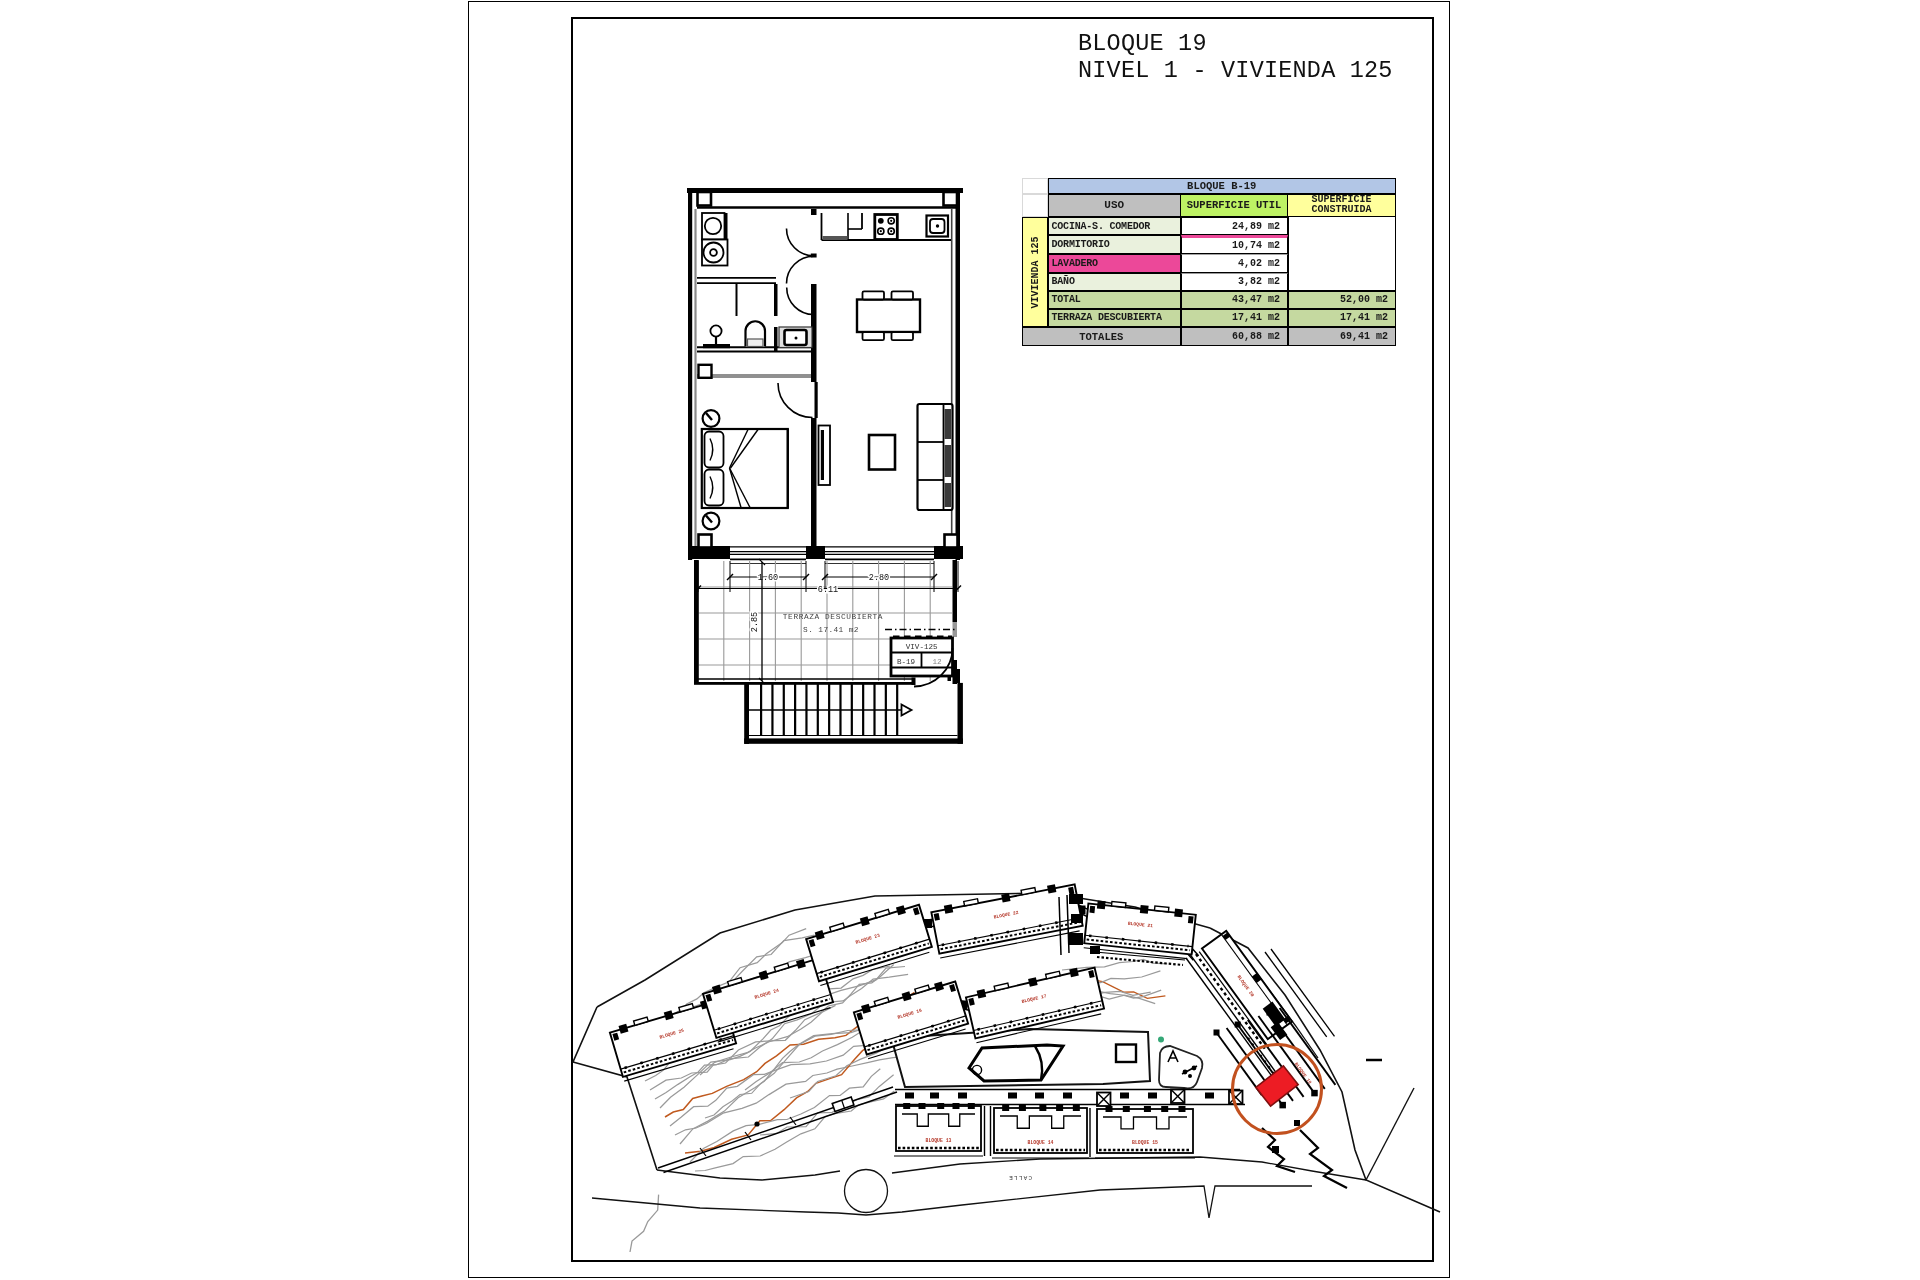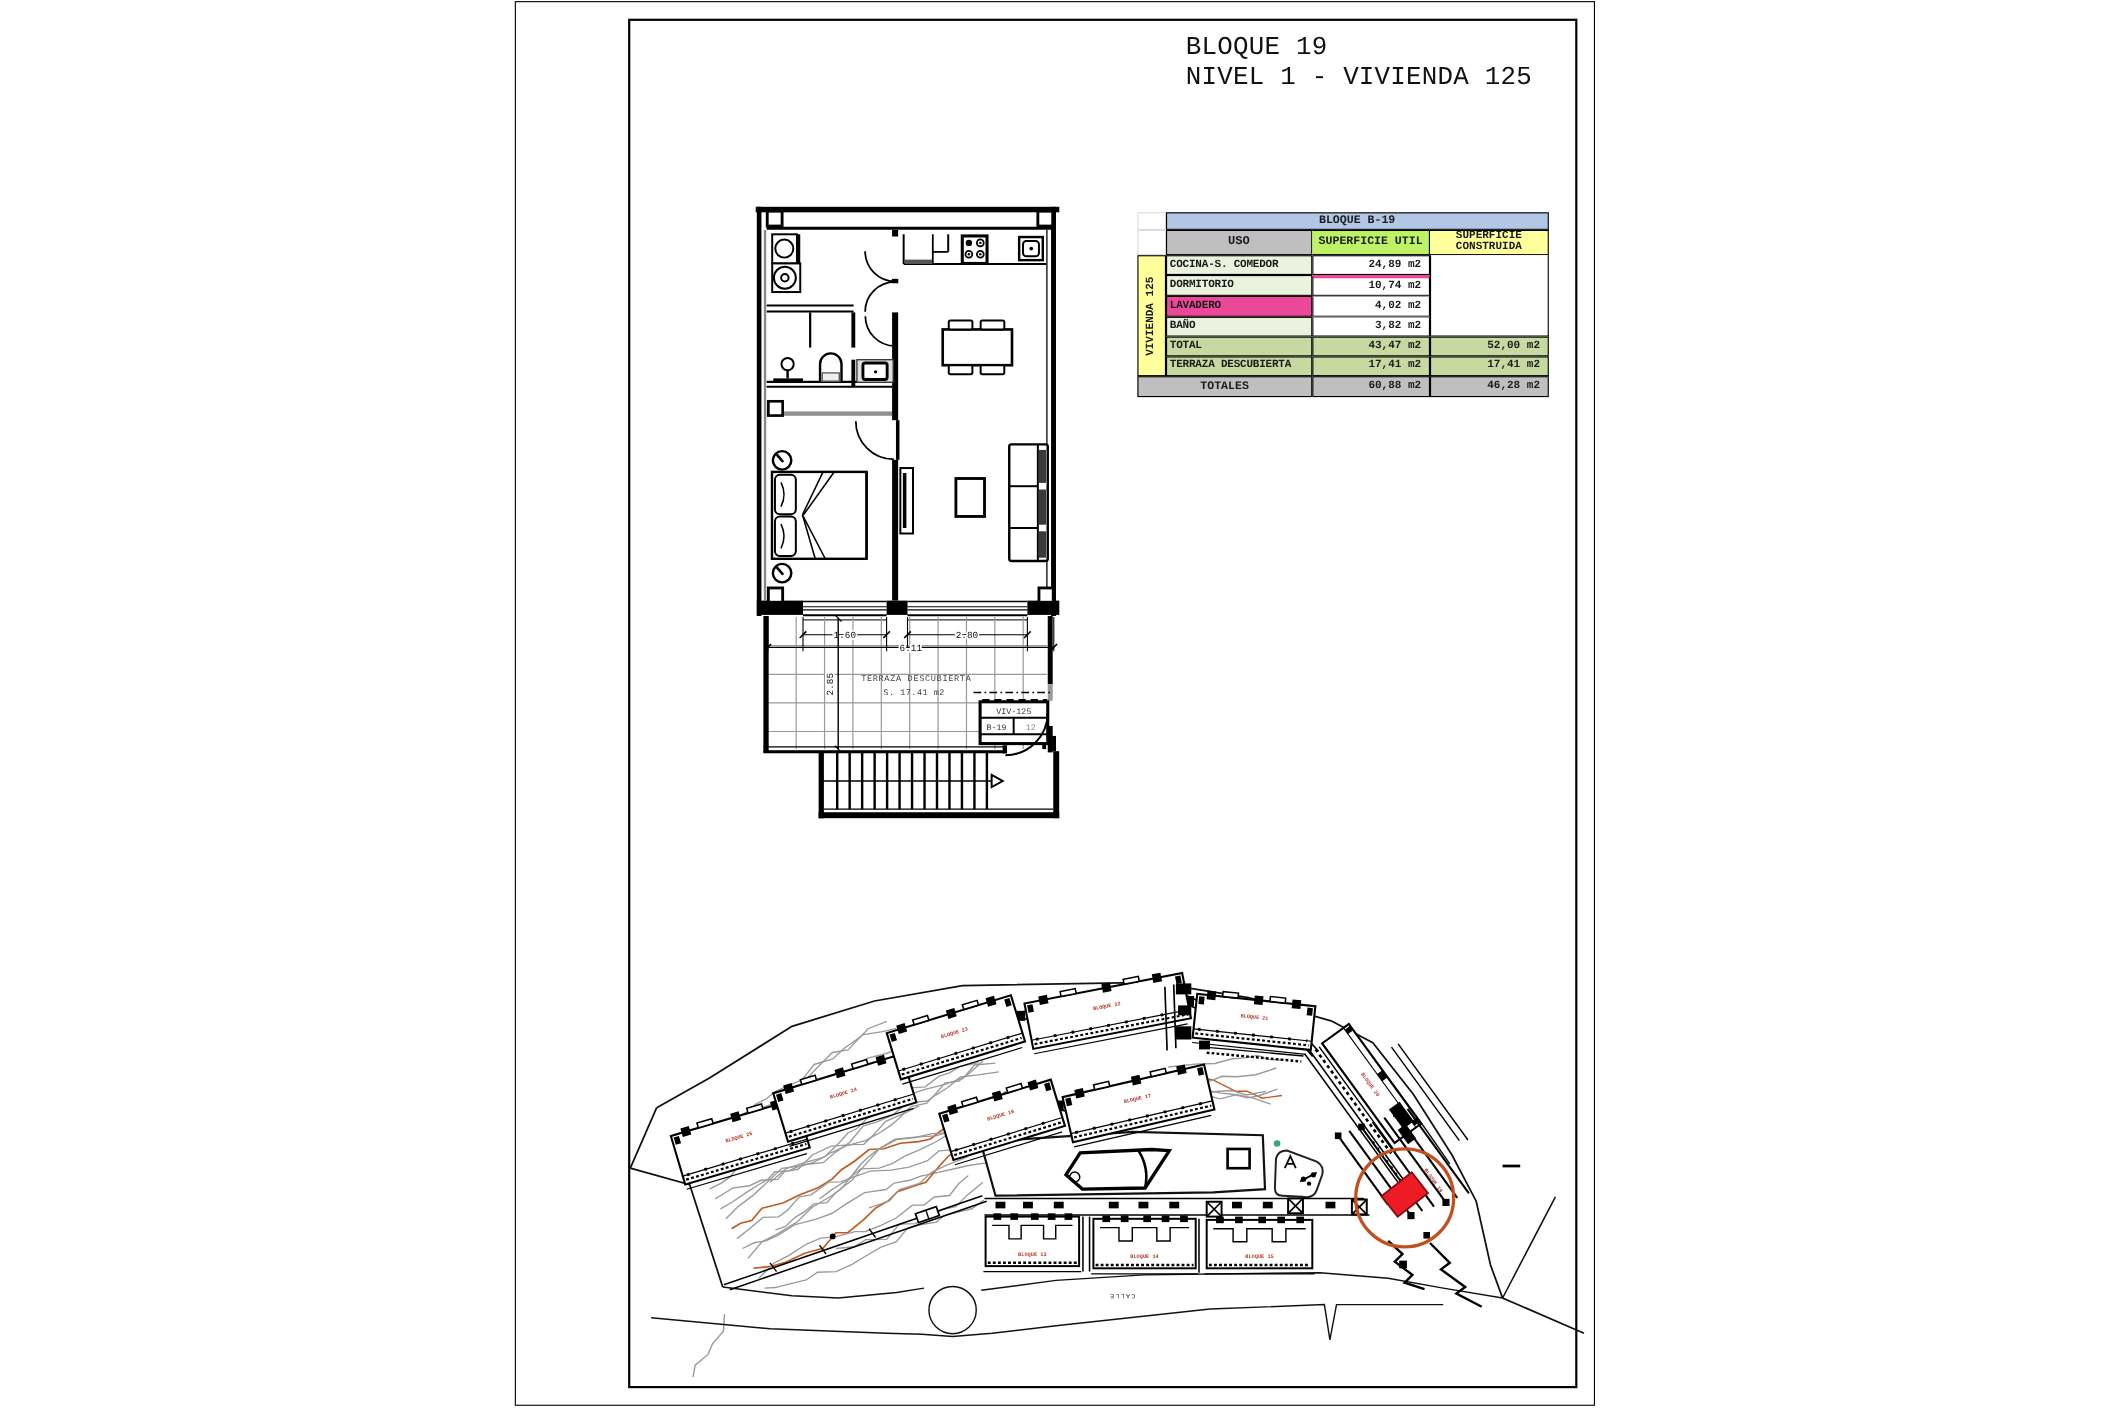--- a/index.html
+++ b/index.html
@@ -1,20 +1,20 @@
 <!DOCTYPE html>
 <html><head><meta charset="utf-8">
 <style>
   html,body { margin:0; padding:0; background:#fff; }
   #page { position:relative; width:1920px; height:1280px; background:#fff; overflow:hidden;
            font-family:Liberation Mono, monospace; }
   #outer { position:absolute; left:468px; top:1px; width:982px; height:1277px; border:1.6px solid #000; box-sizing:border-box; }
   #inner { position:absolute; left:571px; top:17px; width:863px; height:1245px; border:2.4px solid #000; box-sizing:border-box; }
   #title { position:absolute; left:1078px; top:31px; font-size:23.5px; line-height:26.5px; color:#111; letter-spacing:0.2px; }
-  .tblwrap { position:absolute; left:1021.5px; top:193px; width:375px; height:169px;margin-left:12px; }
+  .tblwrap { position:absolute; left:1021.5px; top:178px; width:375px; height:169px; }
   .cell { position:absolute; box-sizing:border-box; display:flex; align-items:center; justify-content:center;
            border:1.1px solid #000; color:#1a1a1a; }
   .gridcell { position:absolute; box-sizing:border-box; border:1px solid #d9d9d9; background:#fff; }
   .lab { font-size:10px; font-weight:bold; justify-content:flex-start; padding-left:3px; letter-spacing:-0.2px; }
   .val { font-size:10px; font-weight:bold; justify-content:flex-end; padding-right:7px; }
   svg { position:absolute; left:0; top:0; }
 </style></head>
 <body>
 <div id="page">
   <div id="outer"></div>
@@ -511,16 +511,16 @@
   <div class="cell val" style="left:159.5px;top:95px;width:107px;height:17.8px;background:#fff;border-top:1px solid #999">3,82 m2</div>
   <div class="cell" style="left:266.5px;top:39px;width:108px;height:73.8px;background:#fff;border:1.6px solid #000;border-top:none"></div>
   <div class="cell lab" style="left:26px;top:112.8px;width:133.5px;height:17.8px;background:#c5d9a0;border-top:1.8px solid #000">TOTAL</div>
   <div class="cell val" style="left:159.5px;top:112.8px;width:107px;height:17.8px;background:#c5d9a0;border-top:1.8px solid #000">43,47 m2</div>
   <div class="cell val" style="left:266.5px;top:112.8px;width:108px;height:17.8px;background:#c5d9a0;border-top:1.8px solid #000">52,00 m2</div>
   <div class="cell lab" style="left:26px;top:130.6px;width:133.5px;height:18.8px;background:#c5d9a0;border-top:1.6px solid #000">TERRAZA DESCUBIERTA</div>
   <div class="cell val" style="left:159.5px;top:130.6px;width:107px;height:18.8px;background:#c5d9a0;border-top:1.6px solid #000">17,41 m2</div>
   <div class="cell val" style="left:266.5px;top:130.6px;width:108px;height:18.8px;background:#c5d9a0;border-top:1.6px solid #000">17,41 m2</div>
   <div class="cell" style="left:0;top:149.4px;width:159.5px;height:18.8px;background:#bfbfbf;border:1.8px solid #000;font-size:10.5px;font-weight:bold">TOTALES</div>
   <div class="cell val" style="left:159.5px;top:149.4px;width:107px;height:18.8px;background:#bfbfbf;border-top:1.8px solid #000;font-weight:bold">60,88 m2</div>
-  <div class="cell val" style="left:266.5px;top:149.4px;width:108px;height:18.8px;background:#bfbfbf;border-top:1.8px solid #000;font-weight:bold">46,28 m2</div>
+  <div class="cell val" style="left:266.5px;top:149.4px;width:108px;height:18.8px;background:#bfbfbf;border-top:1.8px solid #000;font-weight:bold">69,41 m2</div>
 </div>
 
 </div>
 
 </body></html>

